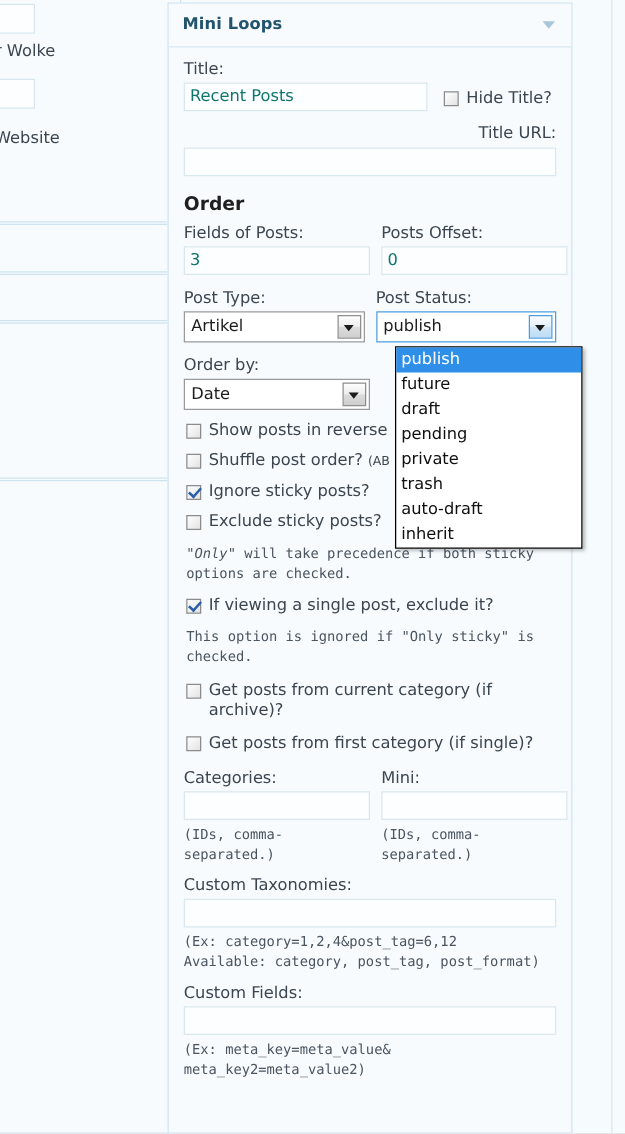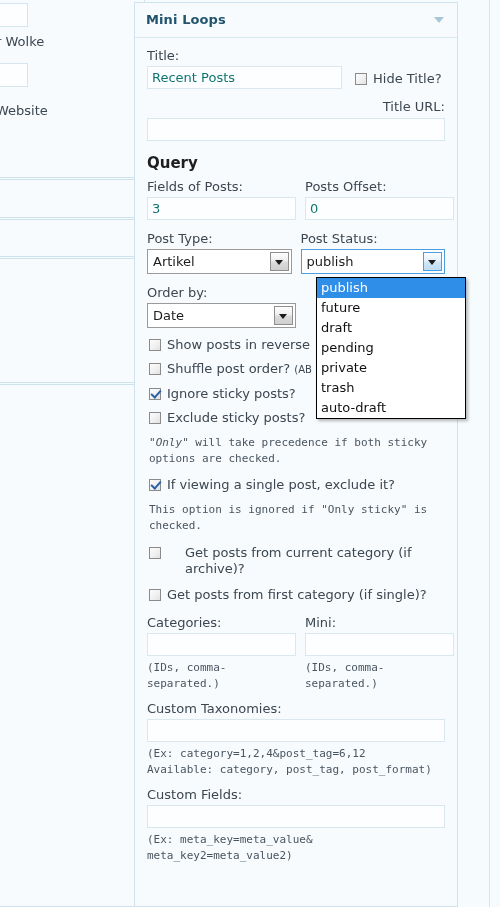--- a/index.html
+++ b/index.html
@@ -285,21 +285,21 @@
           <span class="cb"></span>
           <span class="cbtext" style="margin-left:6px;">Hide Title?</span>
         </div>
       </div>
 
       <div class="url-row">
         <span class="lbl url-label">Title URL:</span>
         <input class="txt w-full" type="text" value="" style="">
       </div>
 
-      <div class="h3">Query</div>
+      <div class="h3">Order</div>
 
       <div class="row">
         <div class="col-l">
           <span class="lbl">Fields of Posts:</span>
           <input class="txt" style="width: 149px;" type="text" value="3">
         </div>
         <div class="col-r">
           <span class="lbl">Posts Offset:</span>
           <input class="txt" style="width: 149px;" type="text" value="0">
         </div>
@@ -351,21 +351,21 @@
 
       <div class="hint"><span>"</span><i>Only</i><span>" will take precedence if both sticky options are checked.</span></div>
 
       <div class="cb-line" style="margin-top:10px;">
         <span class="cb checked"></span>
         <span class="cbtext">If viewing a single post, exclude it?</span>
       </div>
 
       <div class="hint">This option is ignored if "Only sticky" is checked.</div>
 
-      <div class="cb-line" style="margin-top:11px;gap:18px;">
+      <div class="cb-line" style="margin-top:11px;">
         <span class="cb"></span>
         <span class="cbtext">Get posts from current category (if archive)?</span>
       </div>
       <div class="cb-line" style="margin-top:10px;">
         <span class="cb"></span>
         <span class="cbtext">Get posts from first category (if single)?</span>
       </div>
 
       <div class="row" style="margin-top:12px;">
         <div class="col-l">
@@ -398,15 +398,16 @@
   </div>
 
   <div class="dropdown">
       <div class="dd-item sel-hl">publish</div>
       <div class="dd-item">future</div>
       <div class="dd-item">draft</div>
       <div class="dd-item">pending</div>
       <div class="dd-item">private</div>
       <div class="dd-item">trash</div>
       <div class="dd-item">auto-draft</div>
+      <div class="dd-item">inherit</div>
     </div>
 
 </div>
 
 </body></html>

